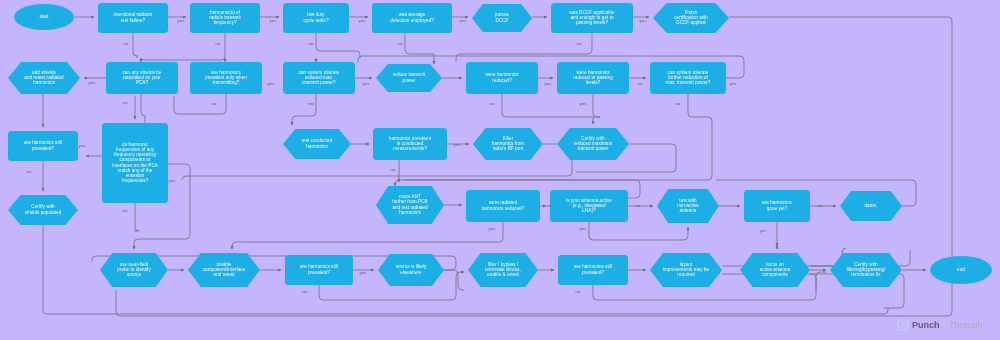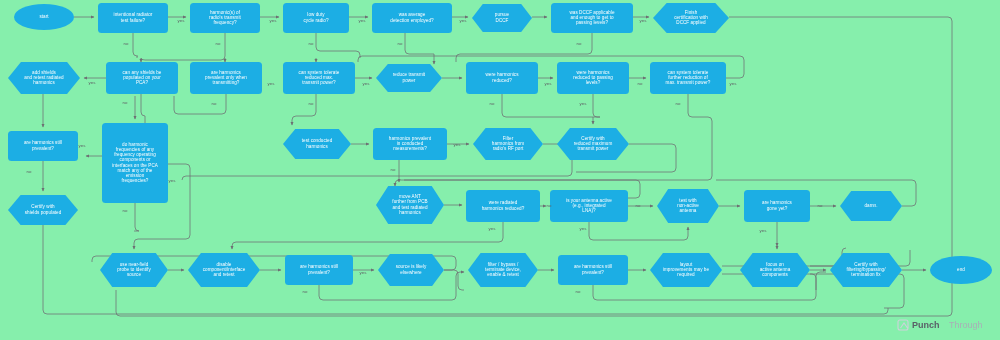--- a/index.html
+++ b/index.html
@@ -1,17 +1,17 @@
 <!DOCTYPE html>
 <html><head>
 <meta charset="utf-8">
 <style>
   html,body{margin:0;padding:0;background:#ffffff;}
   body{width:1000px;height:340px;overflow:hidden;font-family:"Liberation Sans",sans-serif;}
-  #chart-root{position:relative;width:1000px;height:340px;background:#86efac;}
+  #chart-root{position:relative;width:1000px;height:340px;background:#c4b5fd;}
   svg{display:block;}
   .node-shape{fill:#1CAEE4;}
   .node-label{fill:#ffffff;font-family:"Liberation Sans",sans-serif;font-size:4.6px;text-anchor:middle;dominant-baseline:middle;letter-spacing:0.05px;}
   .edge{fill:none;stroke:#6d6f73;stroke-width:0.75px;}
   .edge-label{fill:#5f6165;font-family:"Liberation Sans",sans-serif;font-size:4.4px;text-anchor:middle;dominant-baseline:middle;}
   .logo-word-a{fill:#5a6068;font-family:"Liberation Sans",sans-serif;font-size:9px;font-weight:bold;}
   .logo-word-b{fill:#a9afb6;font-family:"Liberation Sans",sans-serif;font-size:9px;}
   .logo-mark{fill:none;stroke:#cdd3da;stroke-width:1.1px;}
 </style>
 </head>

